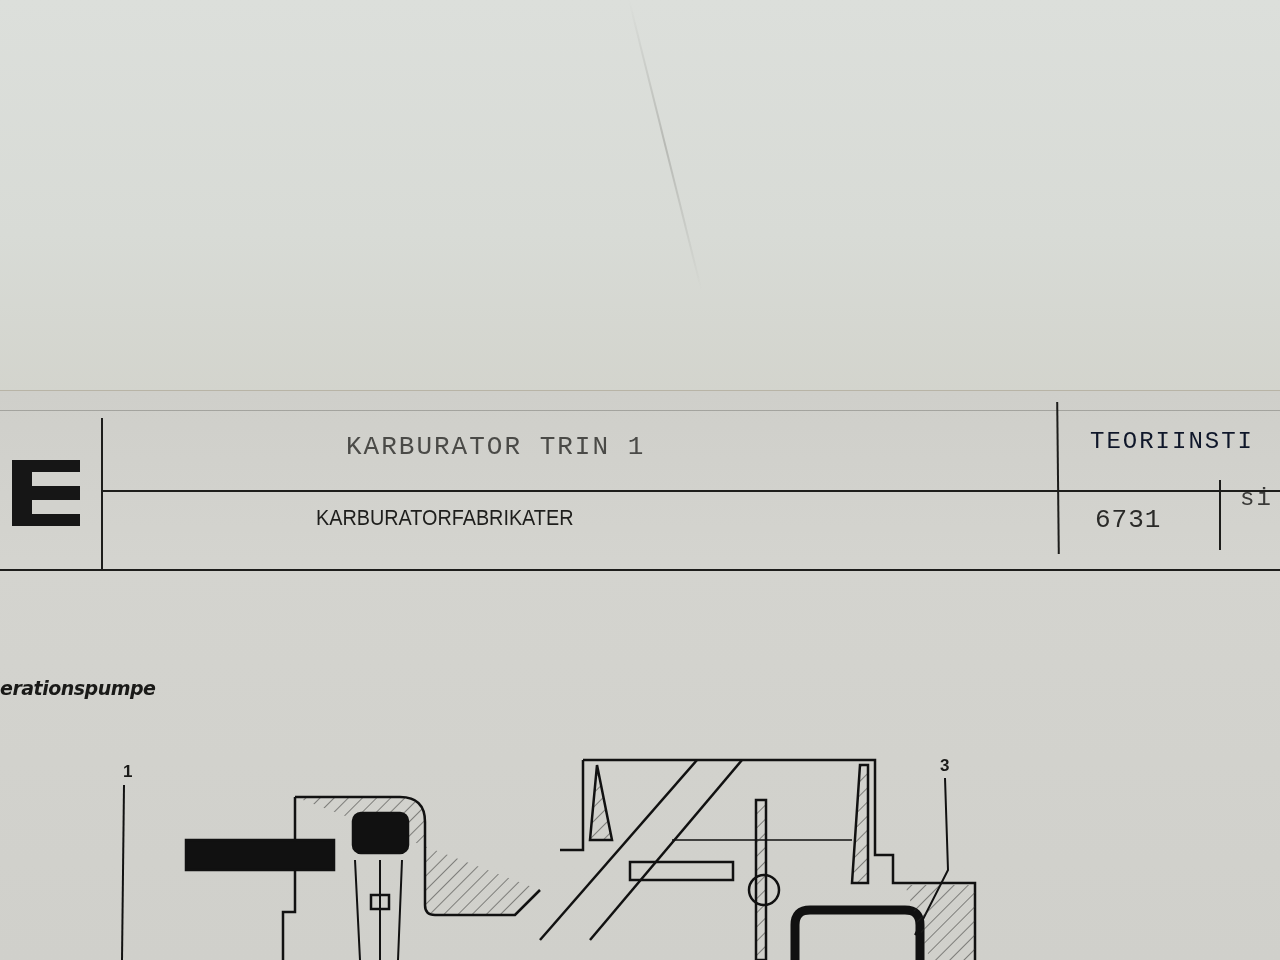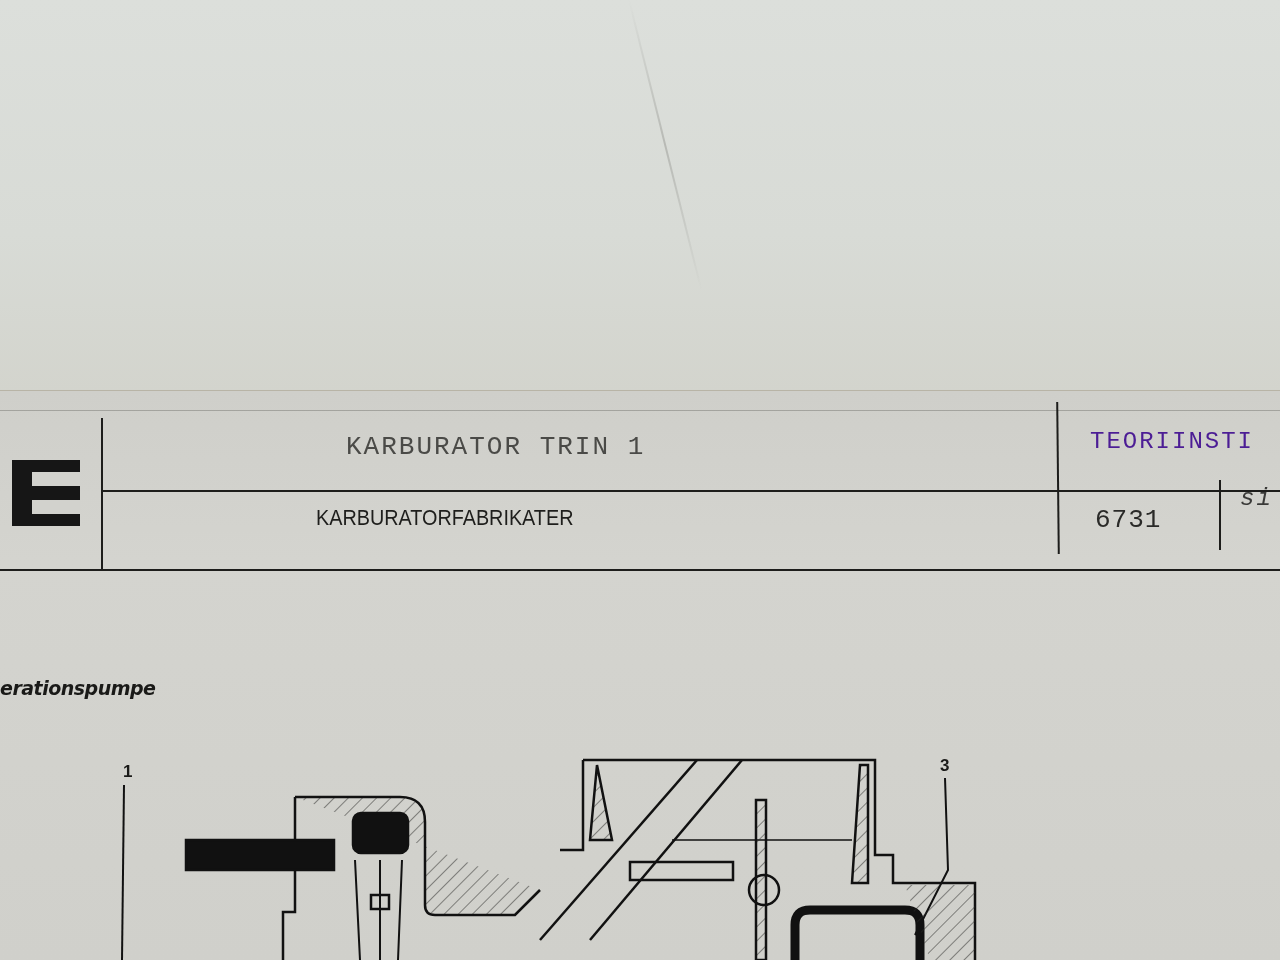--- a/index.html
+++ b/index.html
@@ -34,23 +34,23 @@
   }
   .section-letter .gap1 { top: 12px; }
   .section-letter .gap2 { top: 40px; }
   .typed {
     position: absolute; font-family: "Liberation Mono", monospace;
     color: #3a3a38; letter-spacing: 2px;
   }
   .title-1 { left: 318px; top: 432px; font-size: 26px; color: #4a4a47; margin-left: 28px; }
   .title-2 { left: 316px; top: 505px; font-size: 22px; color: #1e1e1c; letter-spacing: 0px;
              font-family: "Liberation Sans Narrow", "Liberation Sans", sans-serif; transform: scaleX(0.9); transform-origin: left; }
-  .title-right { left: 1090px; top: 428px; font-size: 24px; color: #4c1d95; font-family: Liberation Mono, monospace; }
+  .title-right { left: 1090px; top: 428px; font-size: 24px; color: #0f172a; font-family: Liberation Mono, monospace; }
   .page-num { left: 1095px; top: 505px; font-size: 26px; color: #2a2a28; letter-spacing: 1px; }
-  .right-cut { left: 1240px; top: 485px; font-size: 24px; color: #3a3a38; font-style: italic; }
+  .right-cut { left: 1240px; top: 485px; font-size: 24px; color: #3a3a38; }
   .subhead {
     position: absolute; left: 0; top: 677px; font-size: 19px; font-weight: bold; font-style: italic;
     color: #1a1a18; font-family: "DejaVu Sans", sans-serif; letter-spacing: -0.5px; text-align: center;
   }
   .callout {
     position: absolute; font-weight: bold; font-size: 17px; color: #1a1a18;
     font-family: "Liberation Sans", sans-serif;
   }
   .diagram { position: absolute; left: 0; top: 740px; }
 </style>

